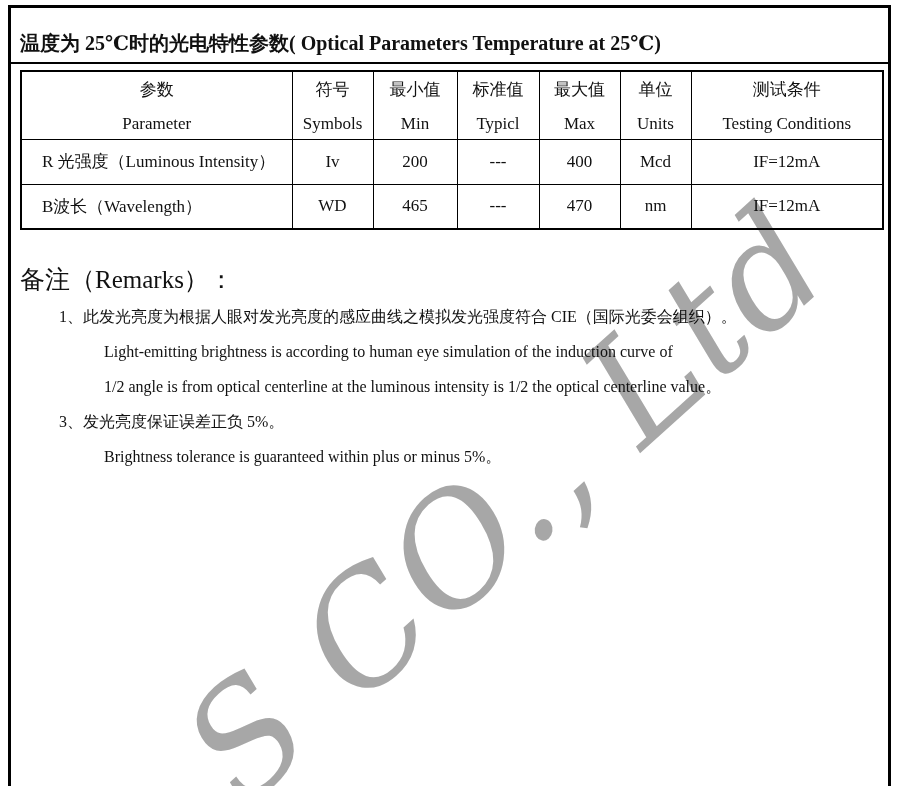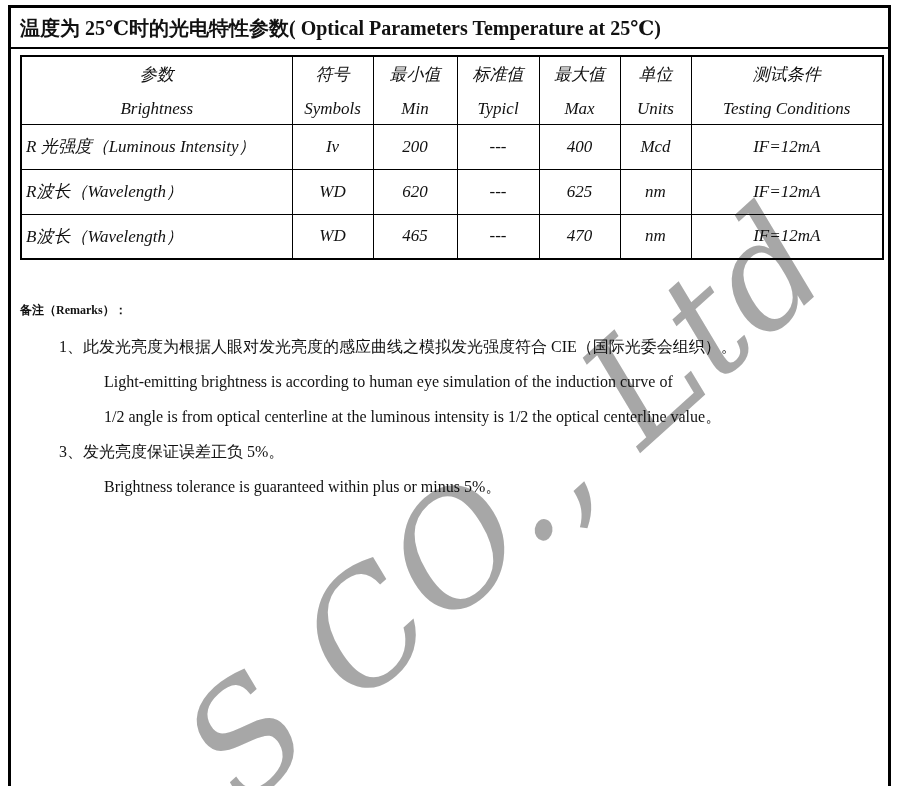--- a/index.html
+++ b/index.html
@@ -15,40 +15,39 @@
     font-size:150px;letter-spacing:2px;white-space:nowrap;
     color:#9c9c9c;opacity:.88;pointer-events:none;
   }
   .frame{
     position:absolute;left:8px;top:5px;width:883px;height:800px;
     box-sizing:border-box;border:3px solid #000;border-bottom:none;
     z-index:1;background:transparent;
   }
   .title{
     font-weight:bold;font-size:20px;line-height:26px;
-    padding:7px 4px 6px 9px;border-bottom:2px solid #000;
+    padding:22px 4px 6px 9px;border-bottom:2px solid #000;
     white-space:nowrap;
   }
   table{
     border-collapse:collapse;table-layout:fixed;
     width:862px;margin:6px 0 0 9px;
     background:transparent;
-    font-style:italic;
   }
   th,td{border:1px solid #000;font-size:17px;font-weight:normal;
     text-align:center;vertical-align:middle;padding:0;white-space:pre-wrap;}
   table{border:2px solid #000;}
   thead tr{height:68px;}
   tbody tr{height:45px;}
-  td.c0{text-align:left;padding-left:4px;}
+  td.c0{text-align:left;padding-left:20px;}
   .hz{margin-top:2px;}
   .he{margin-top:13px;}
   .remarks{margin-left:9px;}
   .remarks-heading{
-    font-weight:bold;font-size:12px;line-height:26px;margin-top:37px;
+    font-weight:normal;font-size:25px;line-height:26px;margin-top:37px;
   }
   .remarks p{margin:0 0 13px 0;font-size:16px;line-height:22px;white-space:nowrap;}
   .remarks .first{margin-top:13px;}
   .ind0{padding-left:4px;}
   .ind1{padding-left:39px;}
   .ind2{padding-left:84px;}
 </style>
 </head>
 <body>
 
@@ -63,46 +62,37 @@
       <col style="width:271px">
         <col style="width:81px">
         <col style="width:84px">
       <col style="width:82px">
         <col style="width:81px">
         <col style="width:71px">
       <col style="width:192px">
     </colgroup>
     <thead>
       <tr>
-        <th><div class="hz">参数</div><div class="he">Brightness</div></th>
+        <th><div class="hz">参数</div><div class="he">Parameter</div></th>
         <th><div class="hz">符号</div><div class="he">Symbols</div></th>
         <th><div class="hz">最小值</div><div class="he">Min</div></th>
         <th><div class="hz">标准值</div><div class="he">Typicl</div></th>
         <th><div class="hz">最大值</div><div class="he">Max</div></th>
         <th><div class="hz">单位</div><div class="he">Units</div></th>
         <th><div class="hz">测试条件</div><div class="he">Testing Conditions</div></th>
       </tr>
     </thead>
     <tbody>
       <tr>
         <td class="c0">R 光强度（Luminous Intensity）</td>
         <td>Iv</td>
         <td>200</td>
         <td>---</td>
         <td>400</td>
         <td>Mcd</td>
-        <td>IF=12mA</td>
-      </tr>
-      <tr>
-        <td class="c0">R波长（Wavelength）</td>
-        <td>WD</td>
-        <td>620</td>
-        <td>---</td>
-        <td>625</td>
-        <td>nm</td>
         <td>IF=12mA</td>
       </tr>
       <tr>
         <td class="c0">B波长（Wavelength）</td>
         <td>WD</td>
         <td>465</td>
         <td>---</td>
         <td>470</td>
         <td>nm</td>
         <td>IF=12mA</td>

